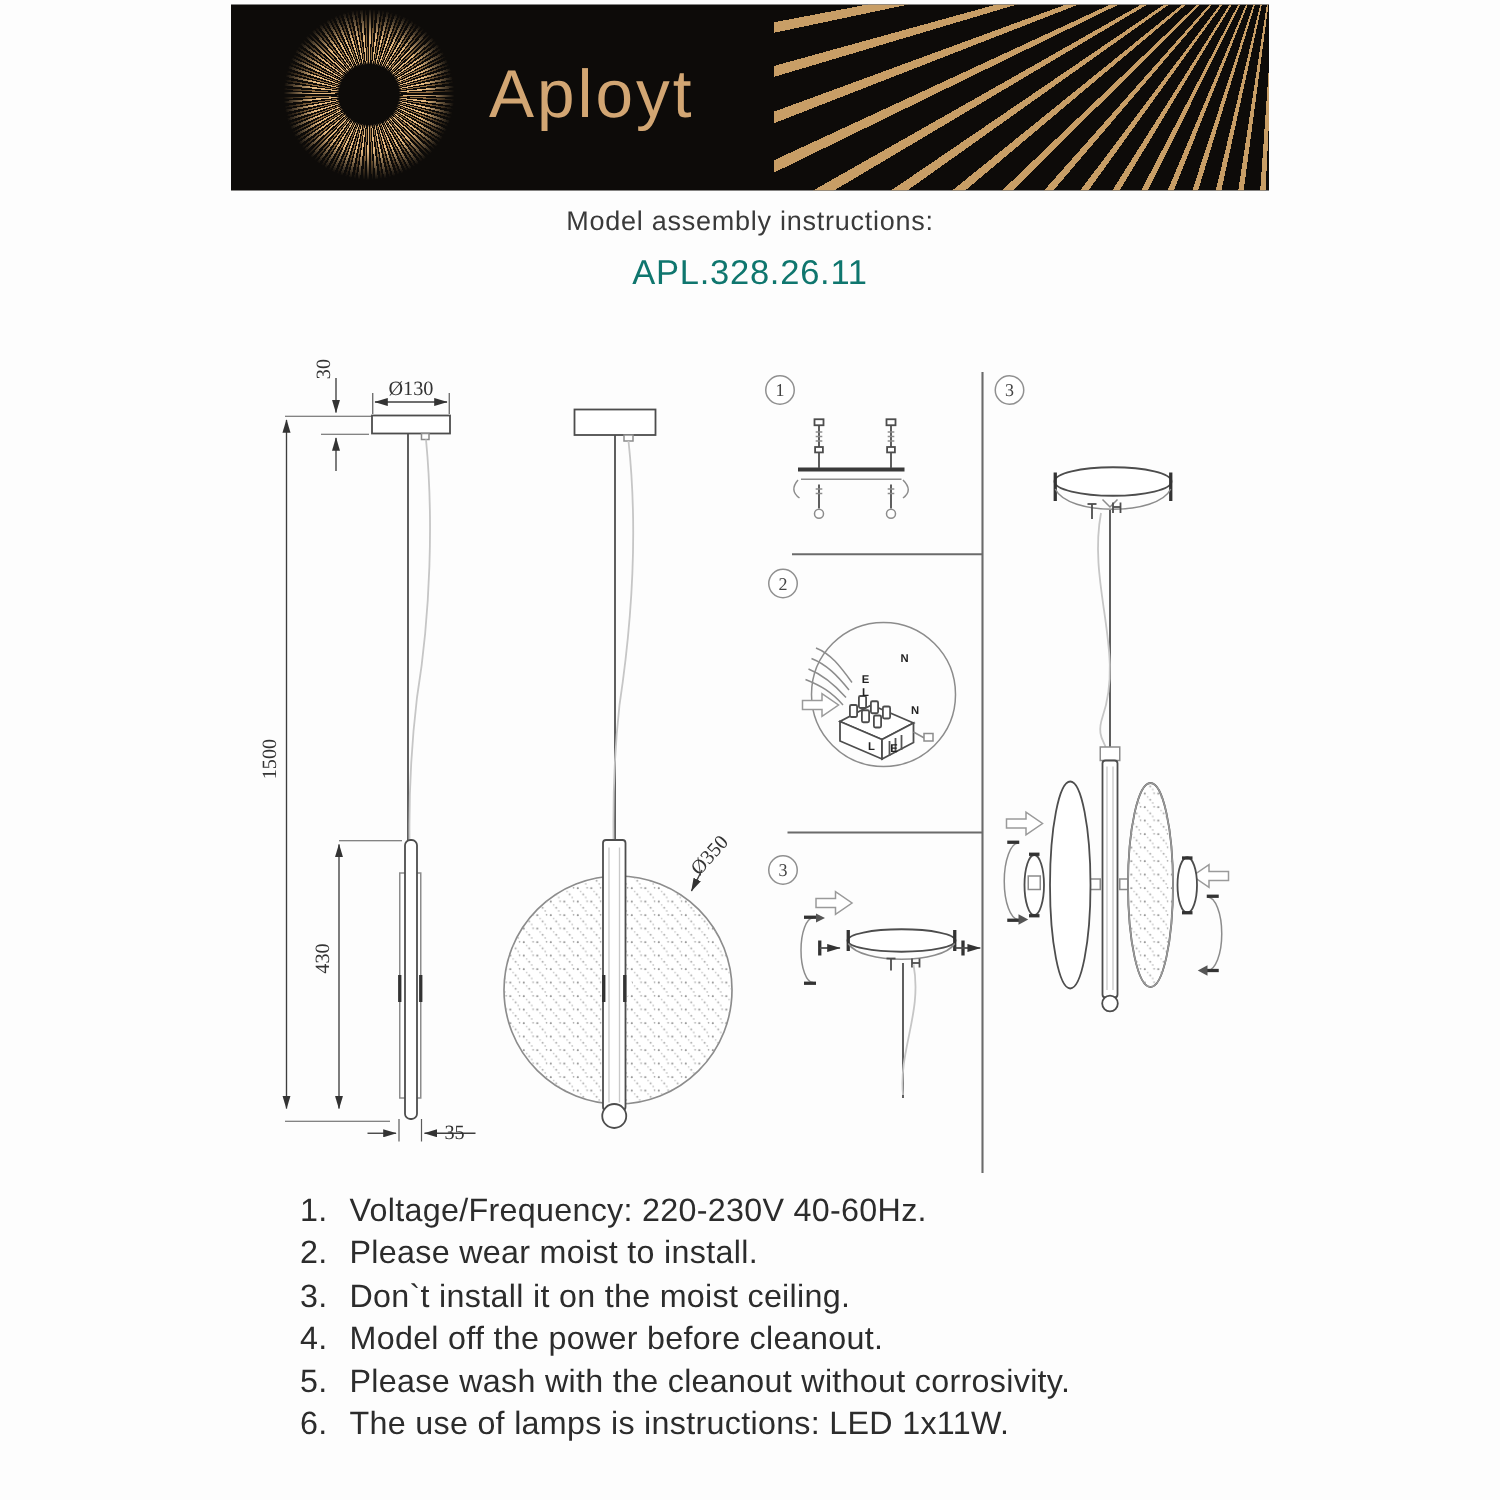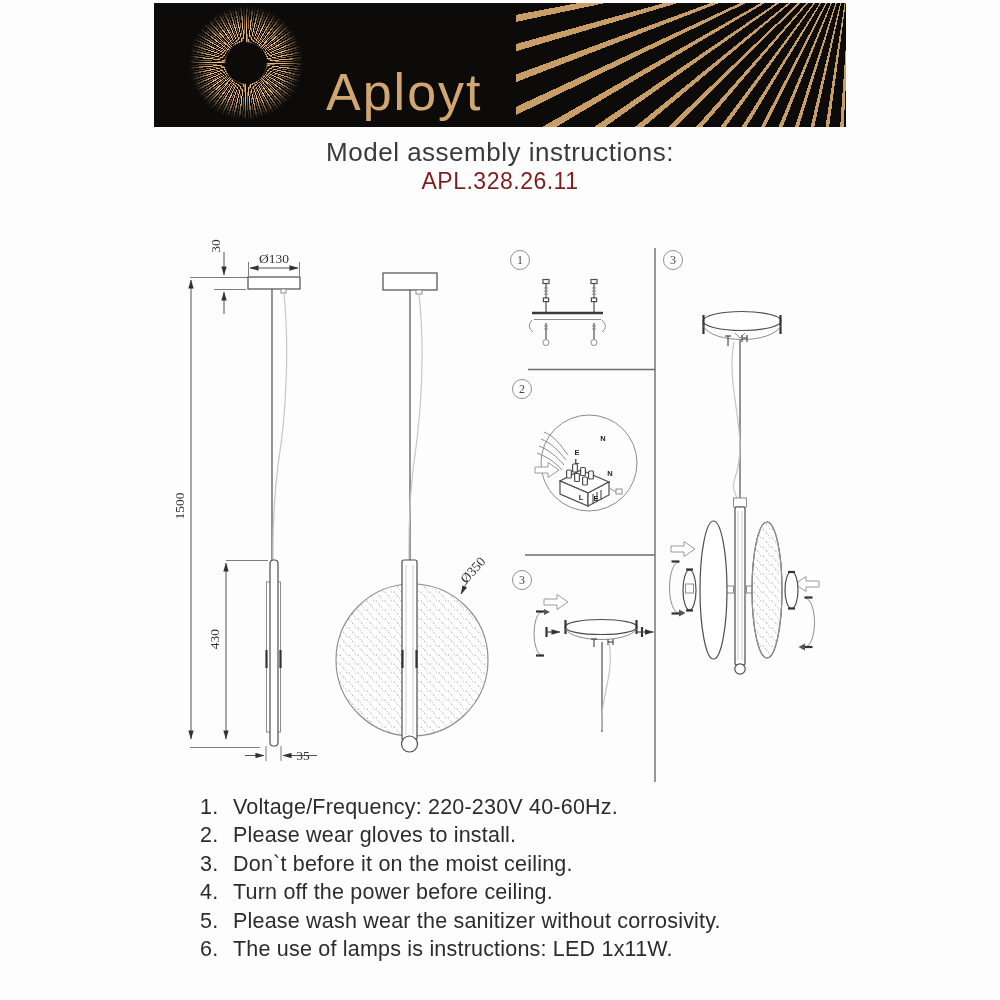--- a/index.html
+++ b/index.html
@@ -7,28 +7,28 @@
         font-family:"Liberation Sans",sans-serif;}
   
   .banner{position:absolute;left:154px;top:3px;width:692px;height:124px;background:#0d0b09;overflow:hidden;}
   .sunburst{position:absolute;left:30px;top:-2px;width:124px;height:124px;
     background:
       repeating-conic-gradient(from 3deg,rgba(171,128,77,.85) 0deg 1.2deg,transparent 1.2deg 6deg),
       repeating-conic-gradient(#e3b77f 0deg 1.7deg,transparent 1.7deg 6deg);
     -webkit-mask:radial-gradient(circle closest-side,transparent 0 20px,#000 22px 38px,rgba(0,0,0,.45) 48px,transparent 57px);
     mask:radial-gradient(circle closest-side,transparent 0 20px,#000 22px 38px,rgba(0,0,0,.45) 48px,transparent 57px);}
   .brand{position:absolute;left:172px;top:30px;width:300px;height:64px;color:#d2a673;
-    font-size:52px;font-weight:400;letter-spacing:2px;line-height:60px;margin-top:29px;}
+    font-size:45px;font-weight:400;letter-spacing:2px;line-height:60px;}
   .rays{position:absolute;right:0;top:0;width:330px;height:124px;
     background:repeating-conic-gradient(from 150deg at 102% -42%,#c89e66 0deg 1.15deg,transparent 1.15deg 4.7deg);}
   
   .title{position:absolute;left:0;top:137px;width:1000px;text-align:center;
-    font-size:26px;font-weight:500;color:#3a3a3a;letter-spacing:.5px;}
+    font-size:18px;font-weight:500;color:#3a3a3a;letter-spacing:.5px;}
   .model{position:absolute;left:0;top:168px;width:1000px;text-align:center;
-    font-size:23px;font-weight:500;color:#7f1d1d;letter-spacing:.5px;}
+    font-size:23px;font-weight:500;color:#0f766e;letter-spacing:.5px;}
   
   .drawing{position:absolute;left:150px;top:230px;}
   .part{fill:#fff;stroke:#4d4d4d;stroke-width:1.2;}
   .partlight{fill:#fff;stroke:#8c8c8c;stroke-width:1;}
   .ln{stroke:#4d4d4d;stroke-width:1.2;fill:none;}
   .lnl{stroke:#8c8c8c;stroke-width:1;fill:none;}
   .inner{stroke:#c9c9c9;stroke-width:.9;fill:none;}
   .wire{stroke:#c6c6c6;stroke-width:1.2;fill:none;}
   .dim{stroke:#3e3e3e;stroke-width:.9;fill:none;}
   .thin{stroke:#5a5a5a;stroke-width:.8;fill:none;}
@@ -267,33 +267,33 @@
     </g>
   </svg>
 
   <div class="inst">
     <div class="row">
       <span class="num">1.</span>
       <span class="txt">Voltage/Frequency: 220-230V 40-60Hz.</span>
     </div>
     <div class="row">
       <span class="num">2.</span>
-      <span class="txt">Please wear gloves to install.</span>
+      <span class="txt">Please wear moist to install.</span>
     </div>
     <div class="row">
       <span class="num">3.</span>
-      <span class="txt">Don`t before it on the moist ceiling.</span>
+      <span class="txt">Don`t install it on the moist ceiling.</span>
     </div>
     <div class="row">
       <span class="num">4.</span>
-      <span class="txt">Turn off the power before ceiling.</span>
+      <span class="txt">Model off the power before cleanout.</span>
     </div>
     <div class="row">
       <span class="num">5.</span>
-      <span class="txt">Please wash wear the sanitizer without corrosivity.</span>
+      <span class="txt">Please wash with the cleanout without corrosivity.</span>
     </div>
     <div class="row">
       <span class="num">6.</span>
       <span class="txt">The use of lamps is instructions: LED 1x11W.</span>
     </div>
   </div>
 
 </div>
 
 </body></html>

